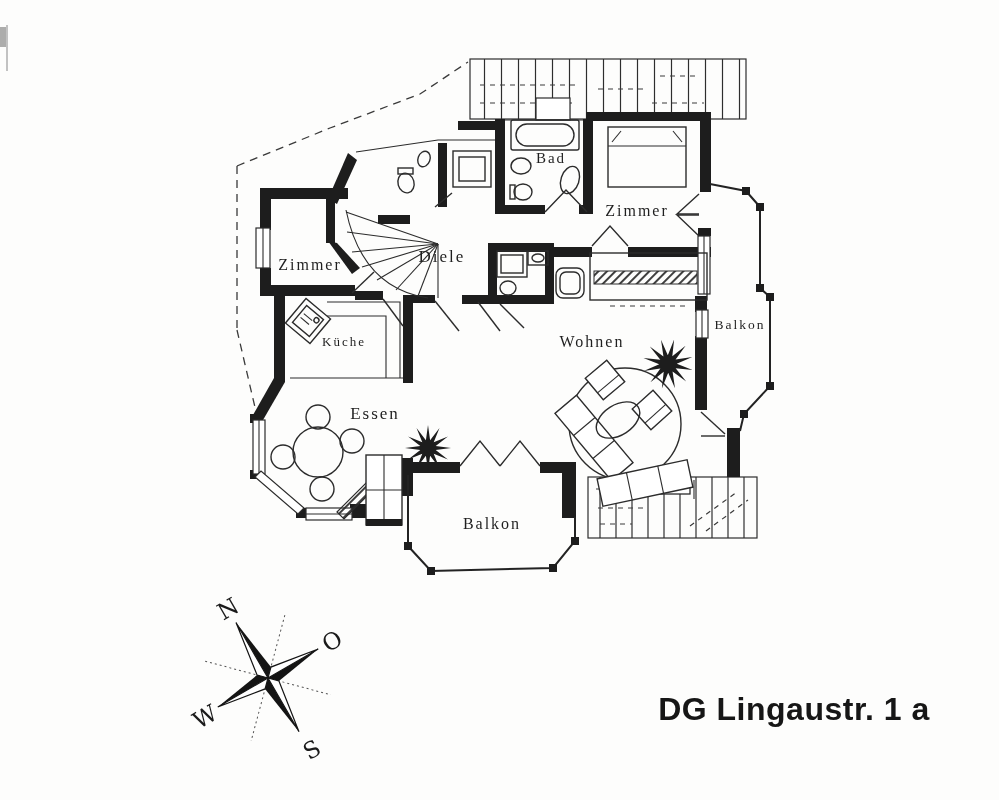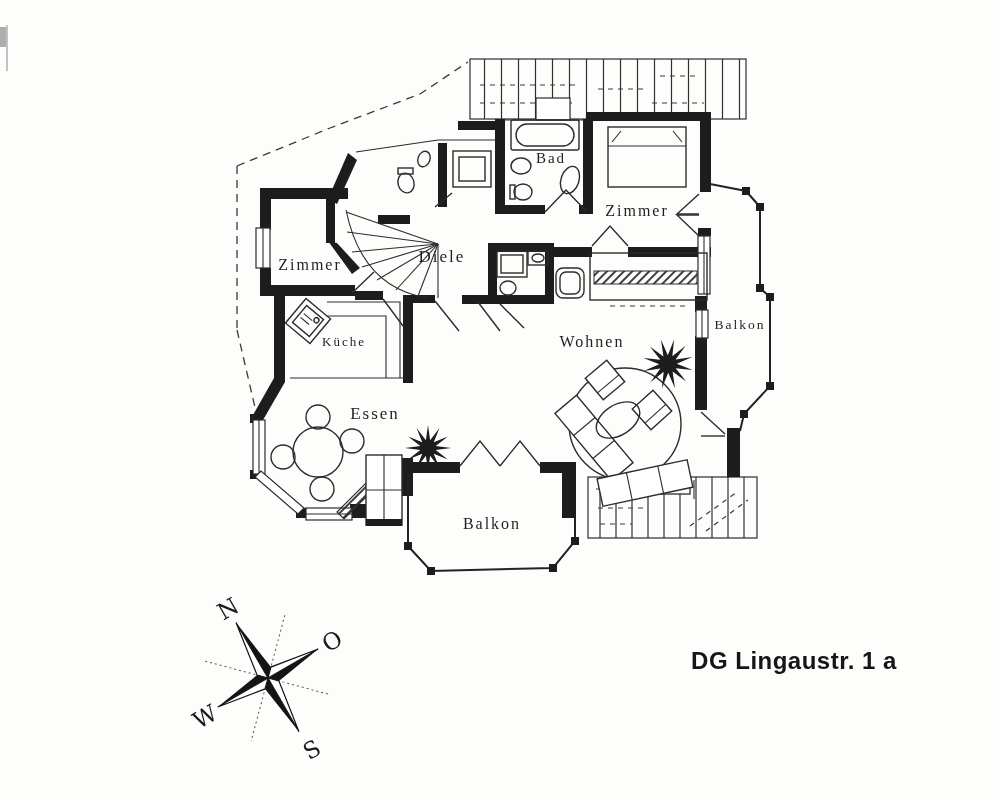--- a/index.html
+++ b/index.html
@@ -10,22 +10,22 @@
   .ln{fill:none;stroke:#2c2c2c;stroke-width:1.4;}
   .lnt{fill:none;stroke:#2c2c2c;stroke-width:1.1;}
   .lnb{fill:none;stroke:#232323;stroke-width:2;}
   .dash{fill:none;stroke:#3a3a3a;stroke-width:1.3;stroke-dasharray:8 6;}
   .dashs{fill:none;stroke:#3a3a3a;stroke-width:1.2;stroke-dasharray:5 5;}
   .fix{fill:#ffffff;stroke:#2c2c2c;stroke-width:1.4;}
   .fixn{fill:none;stroke:#2c2c2c;stroke-width:1.4;}
   .win{fill:#ffffff;stroke:#2c2c2c;stroke-width:1.2;}
   .lbl{font-family:"Liberation Serif",serif;fill:#1f1f1f;letter-spacing:2px;}
   .compass-letter{font-family:"DejaVu Serif",serif;fill:#1a1a1a;}
-  .title-block{position:absolute;left:648px;top:644px;width:292px;text-align:center;
-               color:#161616;font-weight:bold;font-size:24px;line-height:34px;
+  .title-block{position:absolute;left:648px;top:692px;width:292px;text-align:center;
+               color:#161616;font-weight:bold;font-size:32px;line-height:34px;
                font-family:"Liberation Sans",sans-serif;letter-spacing:0.5px;}
 </style>
 </head>
 <body>
 
 <div class="page">
 <svg width="999" height="800" viewBox="0 0 999 800">
   <defs>
     <pattern id="hv17" width="17" height="10" patternUnits="userSpaceOnUse">
       <path d="M8.5,0 V10" stroke="#2e2e2e" stroke-width="1.2"></path>

